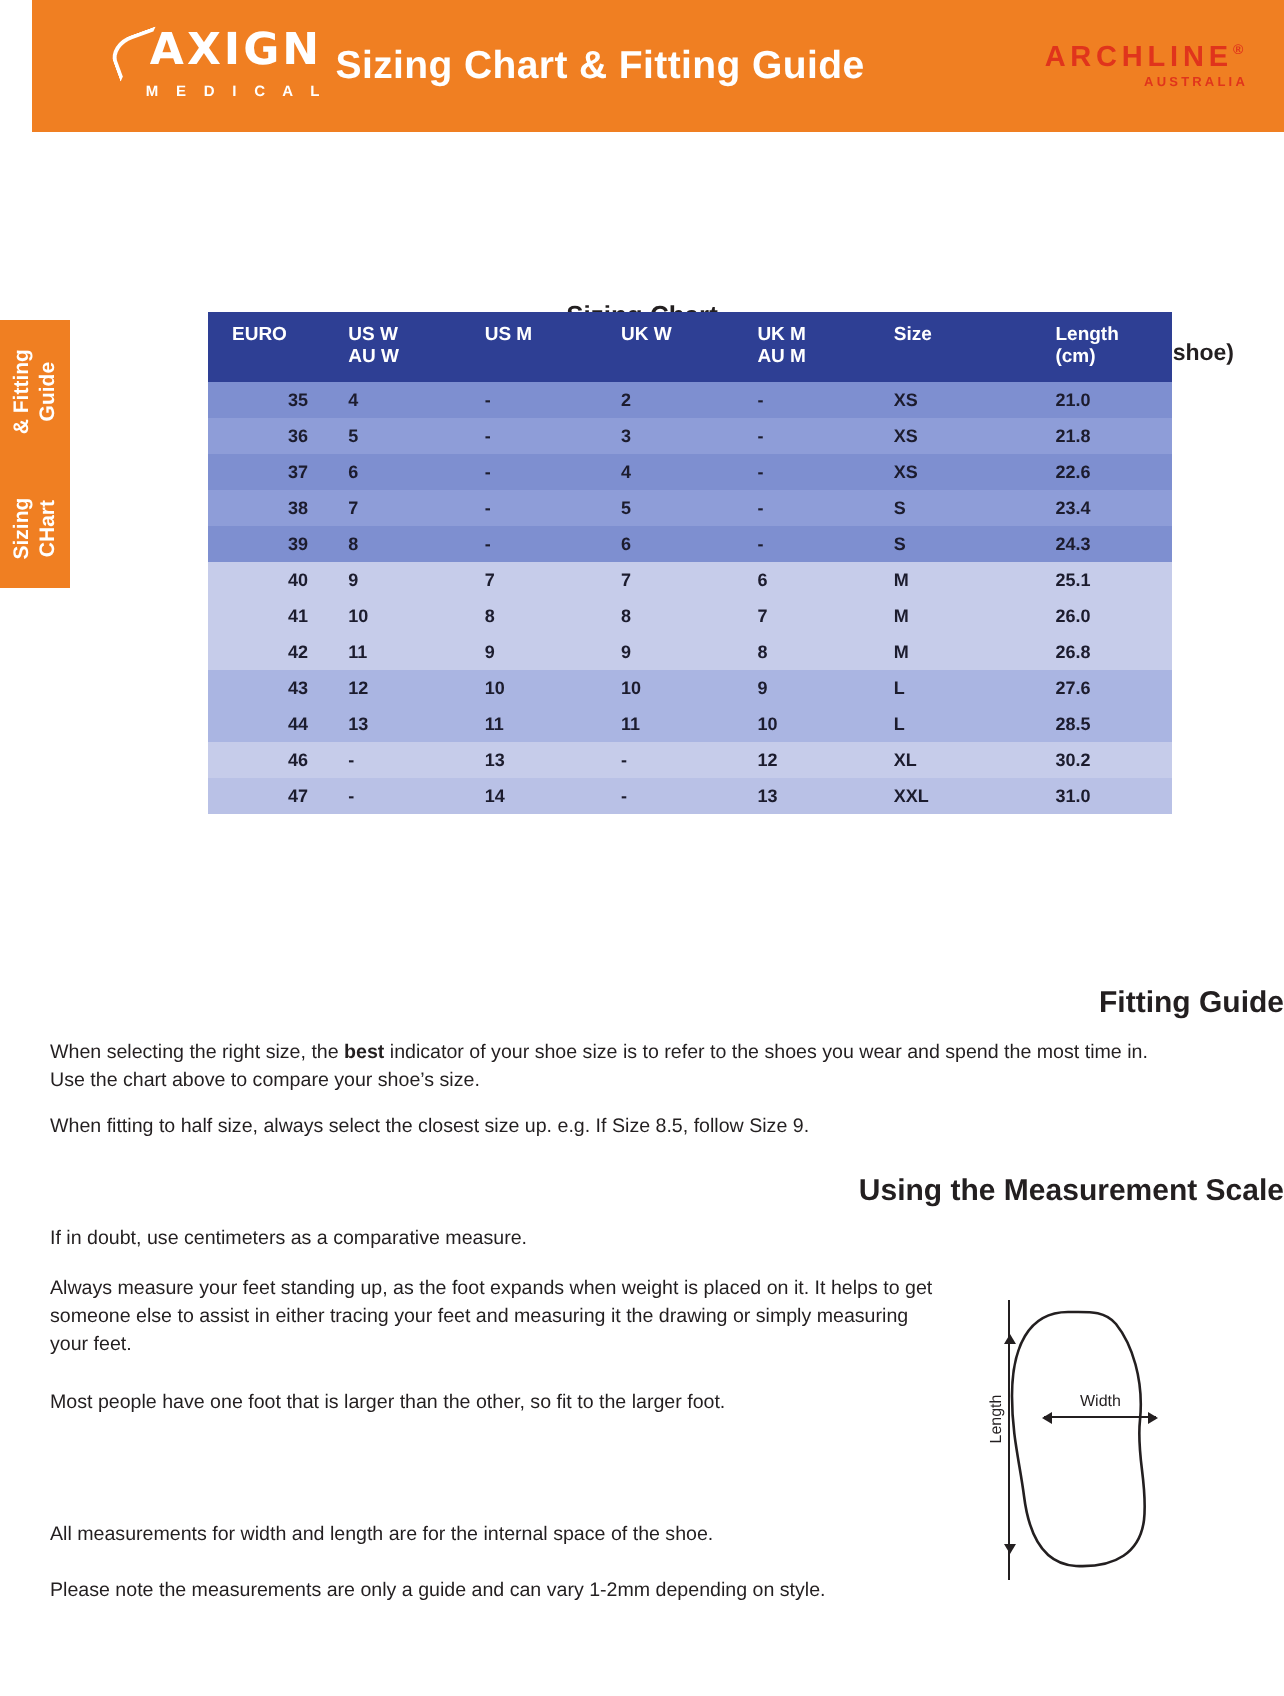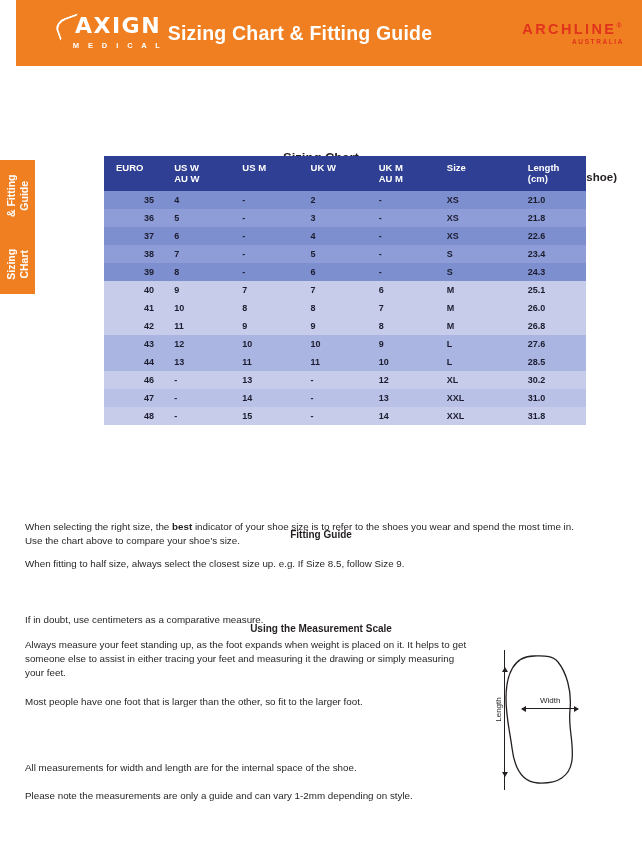--- a/index.html
+++ b/index.html
@@ -168,24 +168,23 @@
   col.w2 { width: 58px; }
   col.w3 { width: 58px; }
   col.w4 { width: 58px; }
   col.w5 { width: 62px; }
   col.w6 { width: 58px; }
 
   
   .section-title {
     position: absolute;
     width: 642px;
-    text-align: center;
-    font-size: 10px;
-    font-weight: bold;
-    margin-top: 36px;
+    text-align: right;
+    font-size: 15px;
+    font-weight: bold;
   }
   .para {
     position: absolute;
     font-size: 9.8px;
     line-height: 14px;
     color: #231f20;
   }
   .para b { font-weight: bold; }
 
   
@@ -414,29 +413,20 @@
       </tr>
       <tr class="band-e">
         <td class="c0">47</td>
         <td>-</td>
         <td>14</td>
         <td>-</td>
         <td>13</td>
         <td>XXL</td>
         <td class="last">31.0</td>
       </tr>
-      <tr class="band-c">
-        <td class="c0">48</td>
-        <td>-</td>
-        <td>15</td>
-        <td>-</td>
-        <td>14</td>
-        <td>XXL</td>
-        <td class="last">31.8</td>
-      </tr>
     </tbody>
 </table>
 
 <div class="section-title" style="top:493px;">Fitting Guide</div>
 
 <div class="para" style="left:25px; top:520px; width:565px;">
   <span>When selecting the right size, the </span><b>best</b><span> indicator of your shoe size is to refer to the shoes you wear and spend the most time in. Use the chart above to compare your shoe’s size.</span>
 </div>
 
 <div class="para" style="left:25px; top:557px; width:565px;">When fitting to half size, always select the closest size up. e.g. If Size 8.5, follow Size 9.</div>

